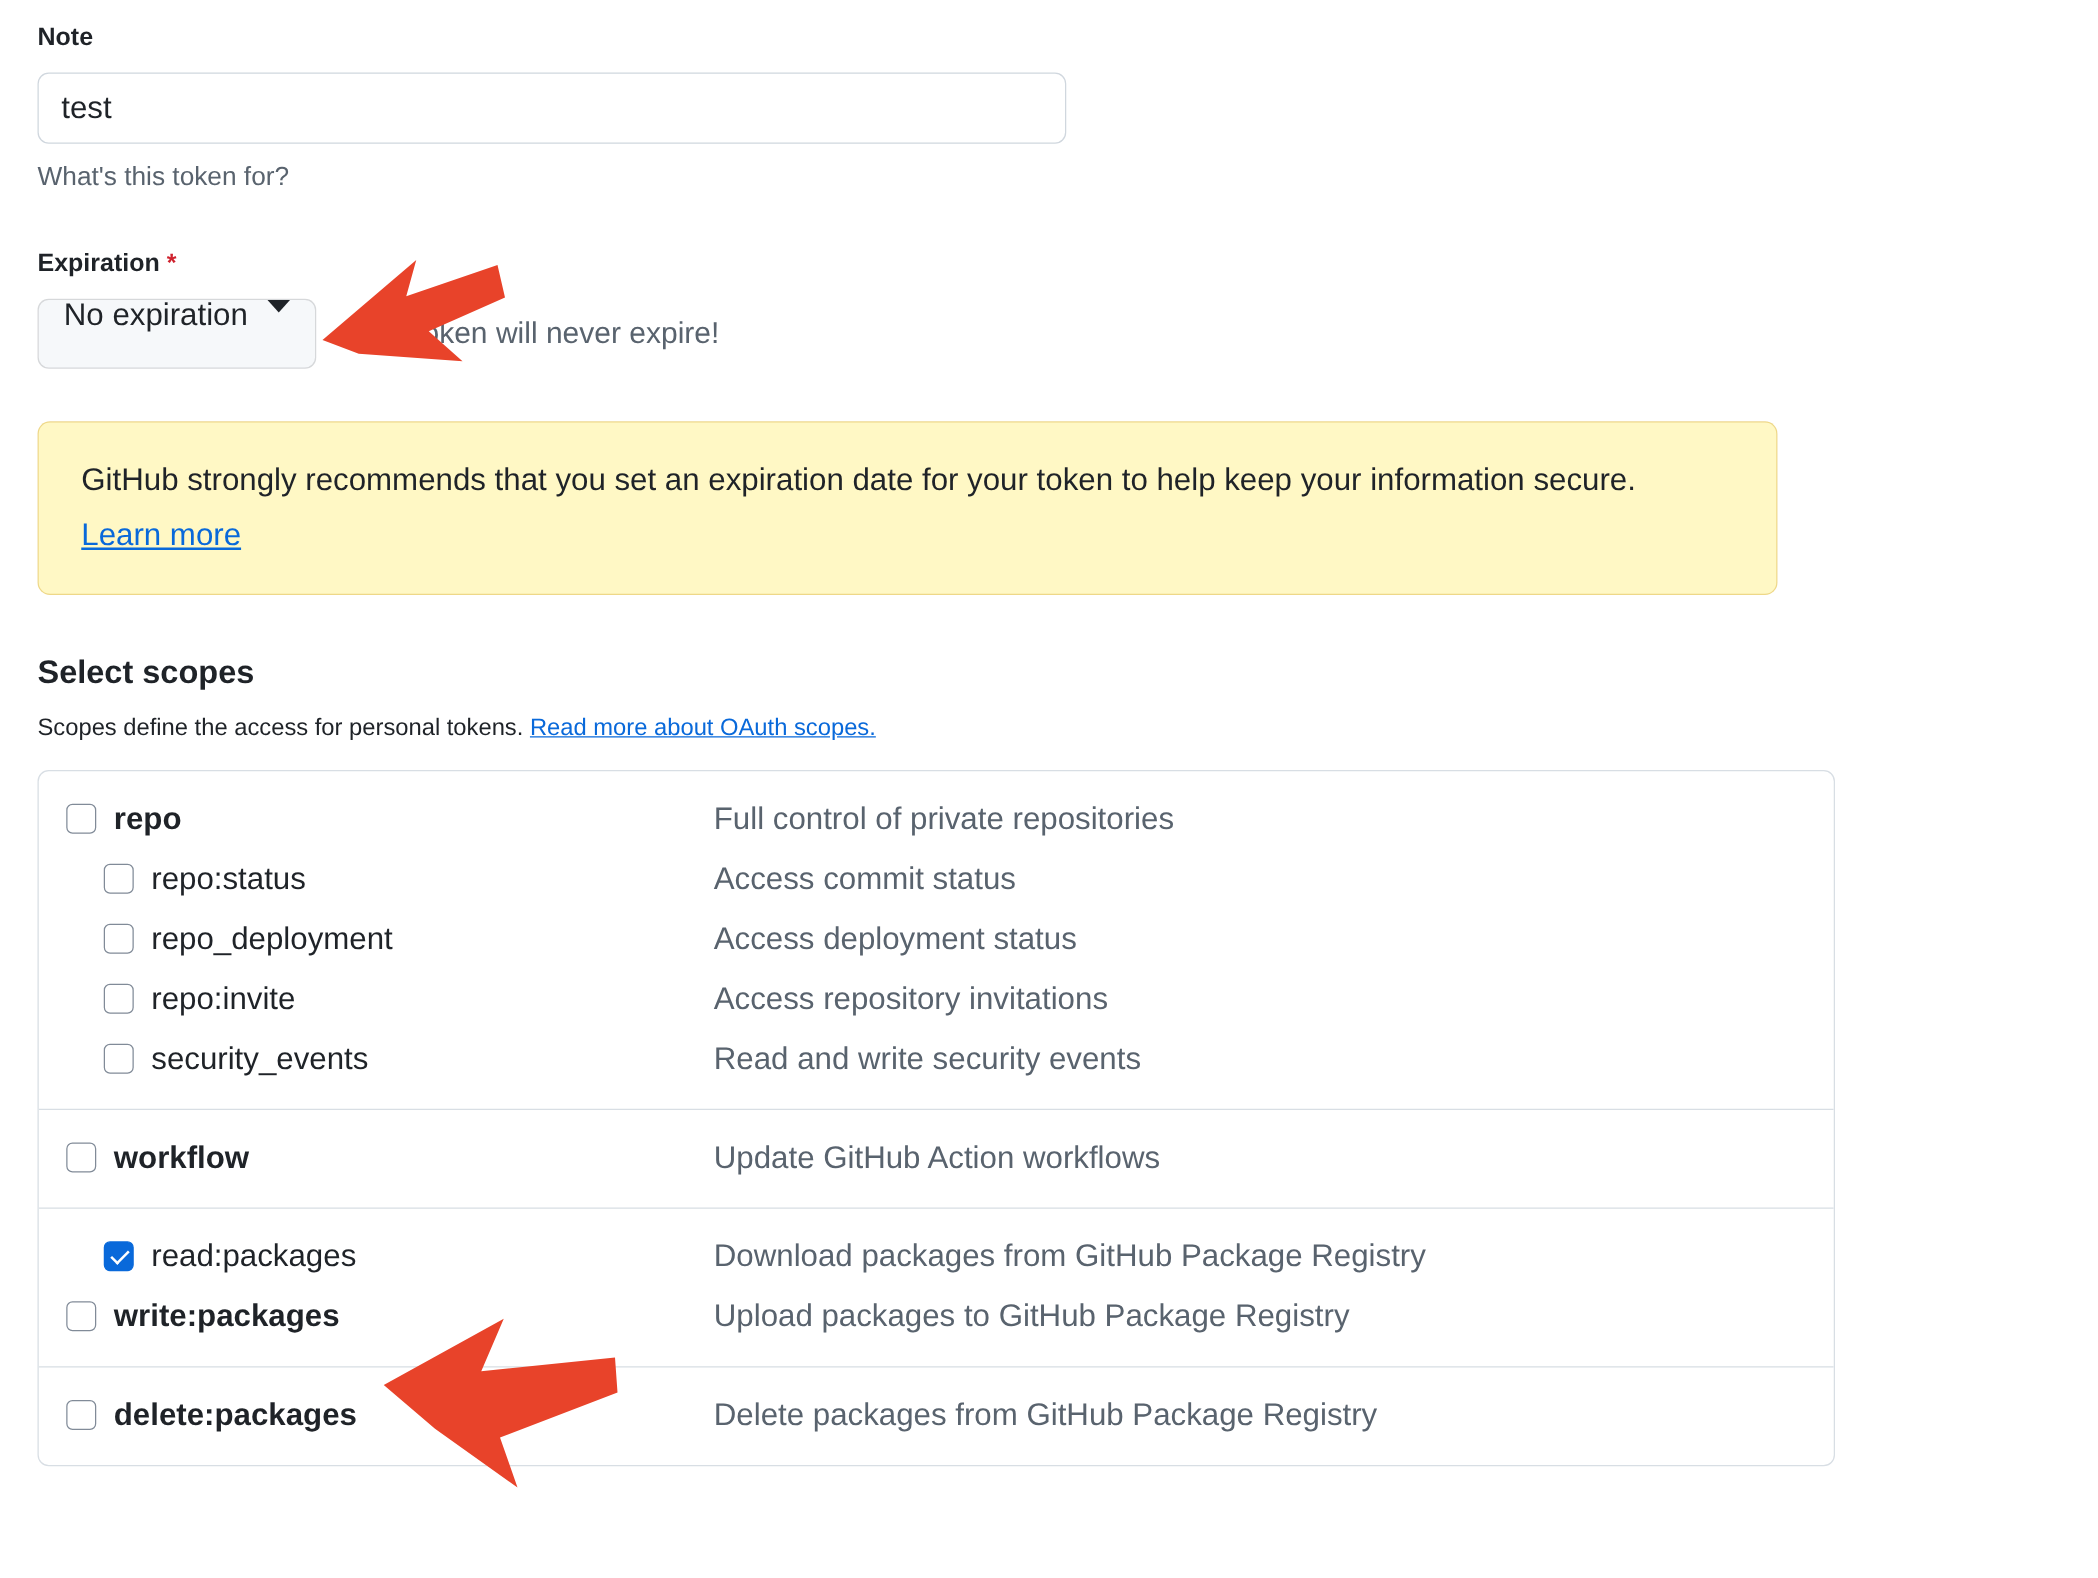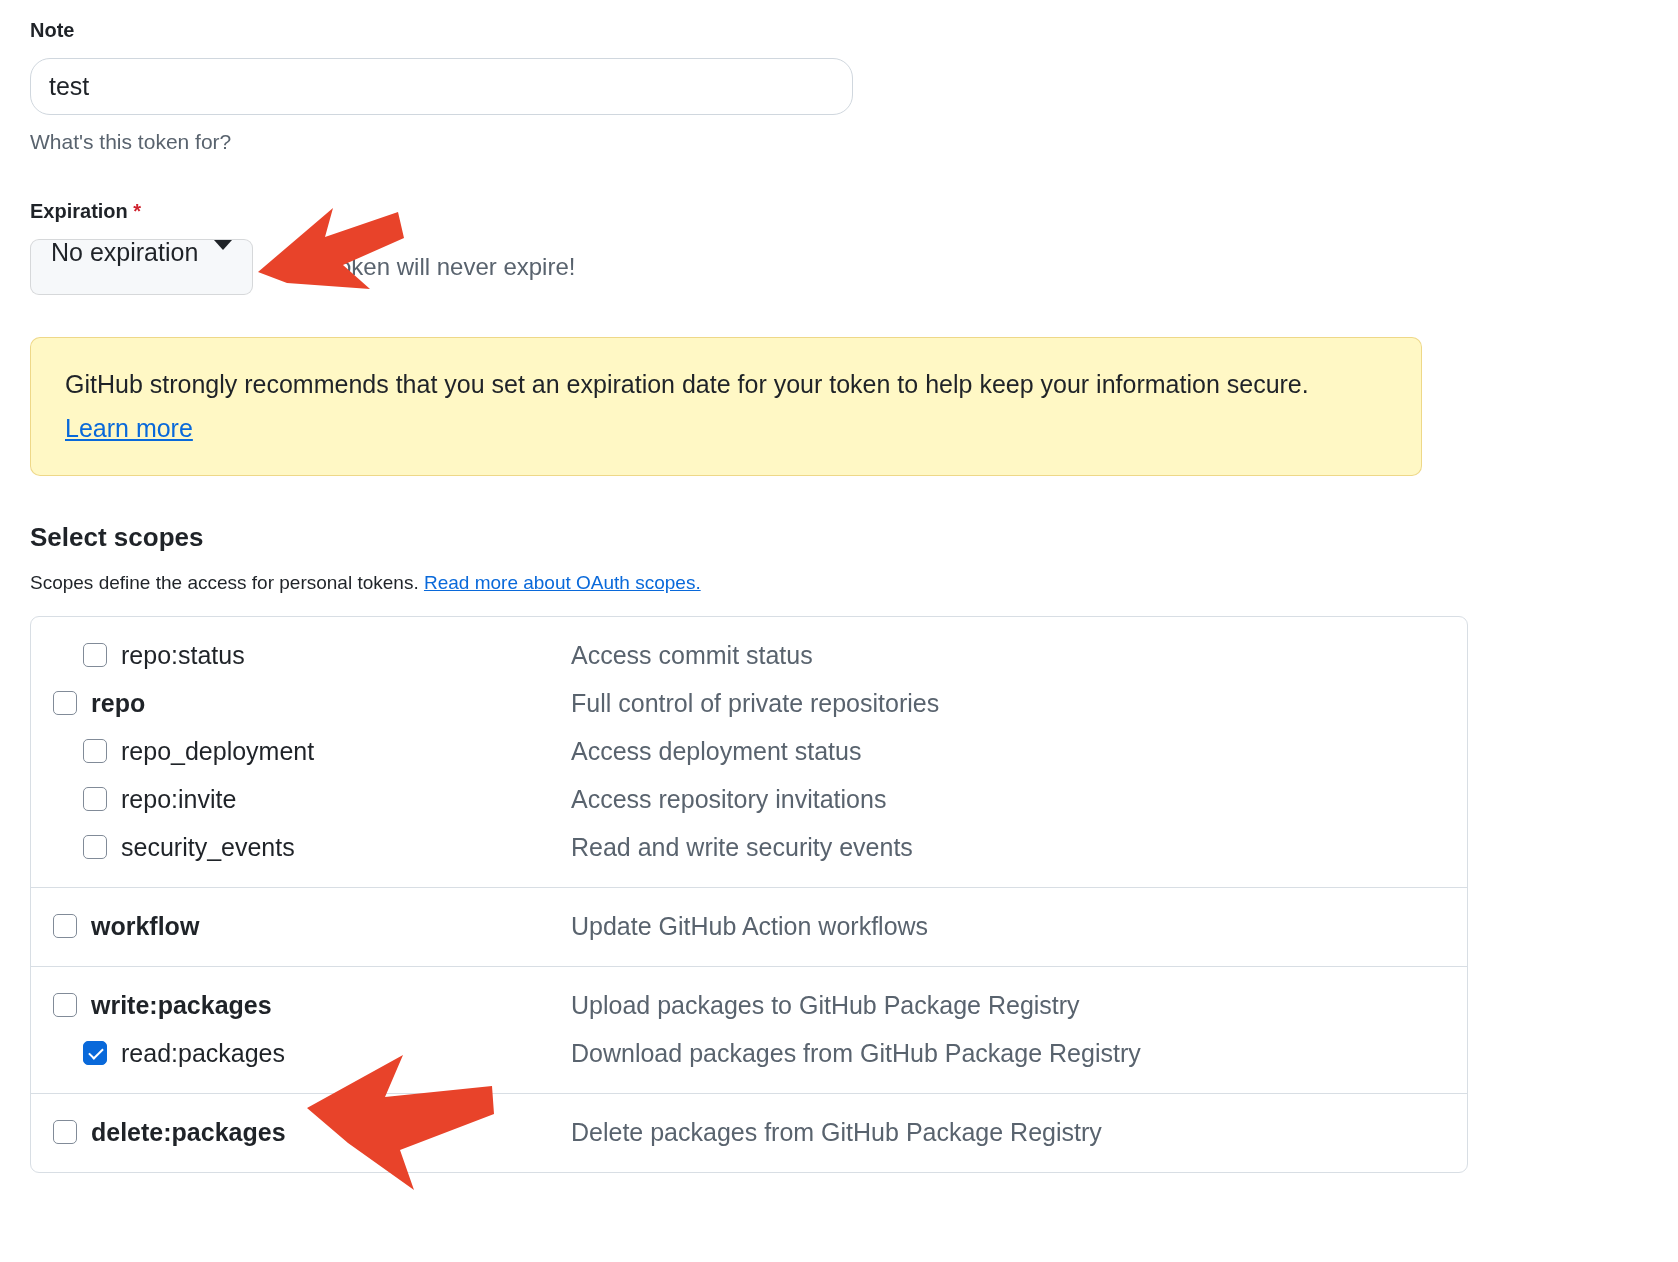--- a/index.html
+++ b/index.html
@@ -40,21 +40,21 @@
     display: block;
     width: 823px;
     height: 57px;
     margin-top: 16px;
     padding: 0 18px;
     font-family: "Liberation Sans", sans-serif;
     font-size: 25px;
     color: #1f2328;
     background: #ffffff;
     border: 1px solid #d0d7de;
-    border-radius: 20px;
+    border-radius: 9px;
     outline: none;
   }
 
   .hint {
     margin-top: 13px;
     font-size: 21px;
     color: #59636e;
     line-height: 1.3;
   }
 
@@ -241,29 +241,29 @@
     <a class="warn-link">Learn more</a>
   </div>
 
   <div class="scopes-head">Select scopes</div>
   <div class="scopes-sub">
     <span>Scopes define the access for personal tokens. </span><a>Read more about OAuth scopes.</a>
   </div>
 
   <div class="scope-box" id="scope-box">
       <div class="scope-group">
+        <div class="scope-row">
+          <span class="cb"></span>
+          <span class="scope-name bold">repo</span>
+          <span class="scope-desc">Full control of private repositories</span>
+        </div>
         <div class="scope-row child">
           <span class="cb"></span>
           <span class="scope-name">repo:status</span>
           <span class="scope-desc">Access commit status</span>
-        </div>
-        <div class="scope-row">
-          <span class="cb"></span>
-          <span class="scope-name bold">repo</span>
-          <span class="scope-desc">Full control of private repositories</span>
         </div>
         <div class="scope-row child">
           <span class="cb"></span>
           <span class="scope-name">repo_deployment</span>
           <span class="scope-desc">Access deployment status</span>
         </div>
         <div class="scope-row child">
           <span class="cb"></span>
           <span class="scope-name">repo:invite</span>
           <span class="scope-desc">Access repository invitations</span>
@@ -275,29 +275,29 @@
         </div>
       </div>
       <div class="scope-group">
         <div class="scope-row">
           <span class="cb"></span>
           <span class="scope-name bold">workflow</span>
           <span class="scope-desc">Update GitHub Action workflows</span>
         </div>
       </div>
       <div class="scope-group">
-        <div class="scope-row">
-          <span class="cb"></span>
-          <span class="scope-name bold">write:packages</span>
-          <span class="scope-desc">Upload packages to GitHub Package Registry</span>
-        </div>
         <div class="scope-row child">
           <span class="cb checked"></span>
           <span class="scope-name">read:packages</span>
           <span class="scope-desc">Download packages from GitHub Package Registry</span>
+        </div>
+        <div class="scope-row">
+          <span class="cb"></span>
+          <span class="scope-name bold">write:packages</span>
+          <span class="scope-desc">Upload packages to GitHub Package Registry</span>
         </div>
       </div>
       <div class="scope-group">
         <div class="scope-row">
           <span class="cb"></span>
           <span class="scope-name bold">delete:packages</span>
           <span class="scope-desc">Delete packages from GitHub Package Registry</span>
         </div>
       </div>
     </div>

